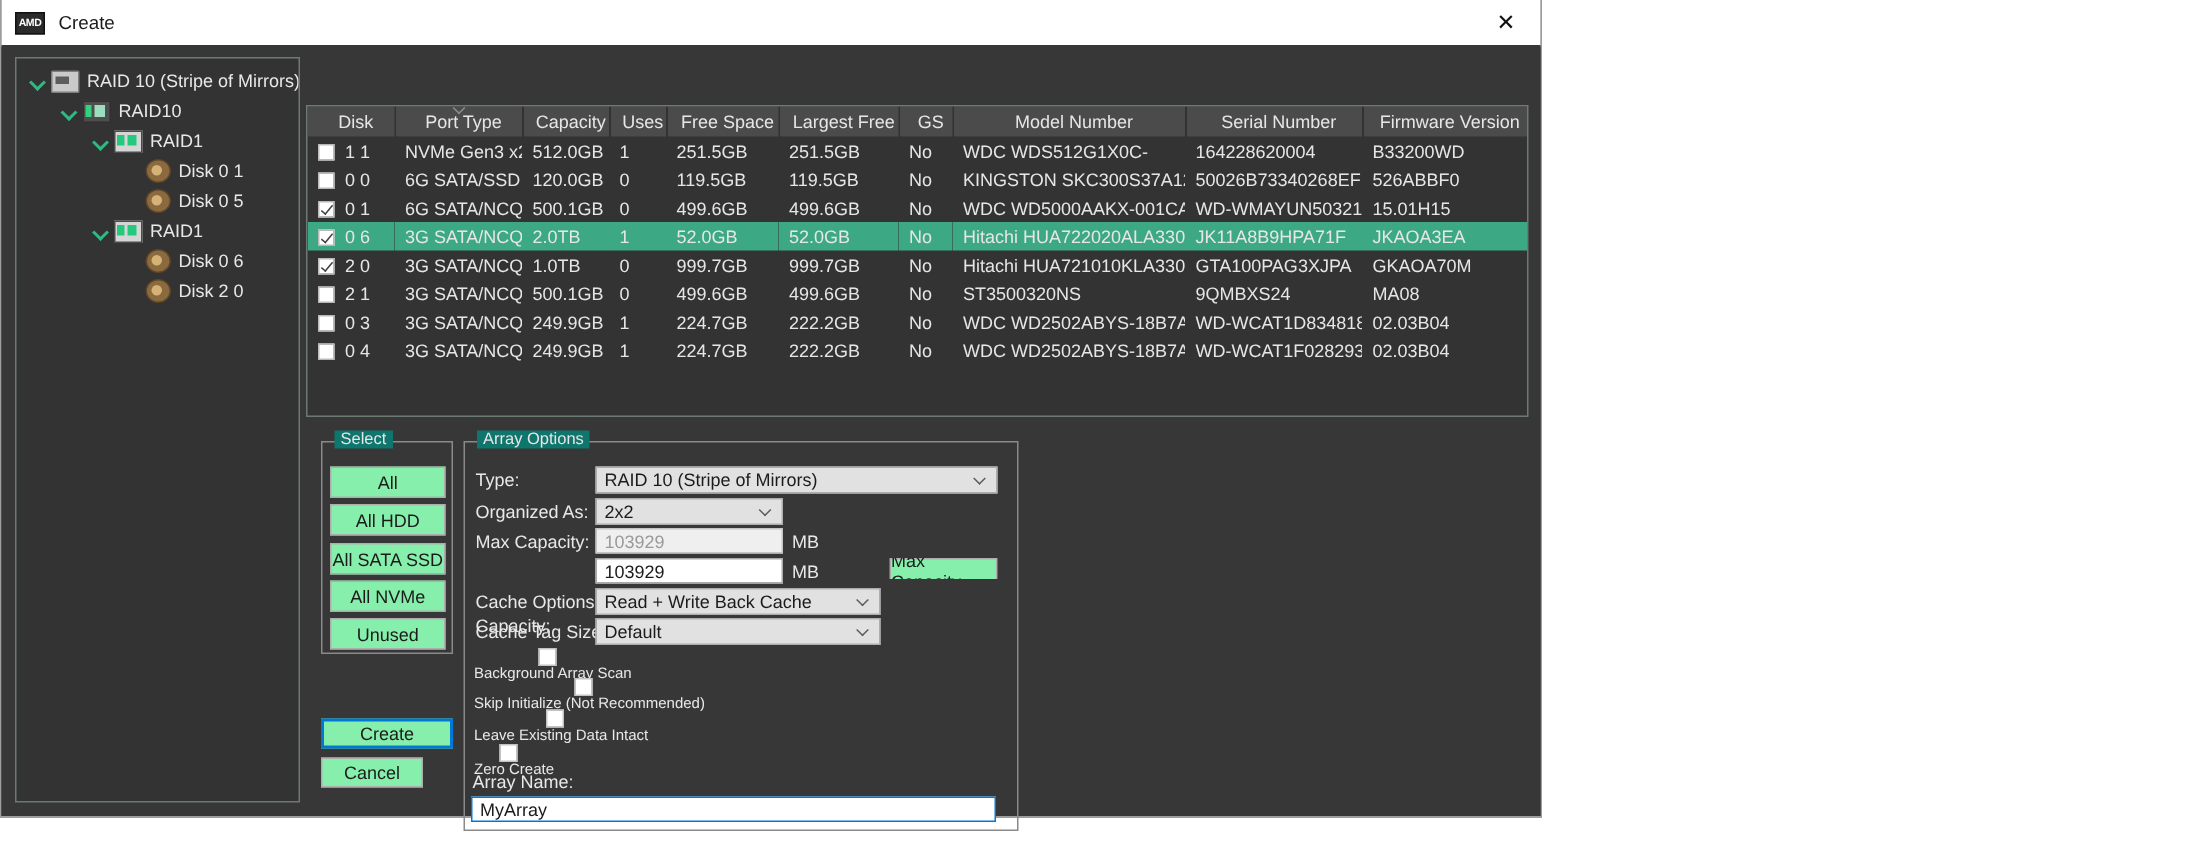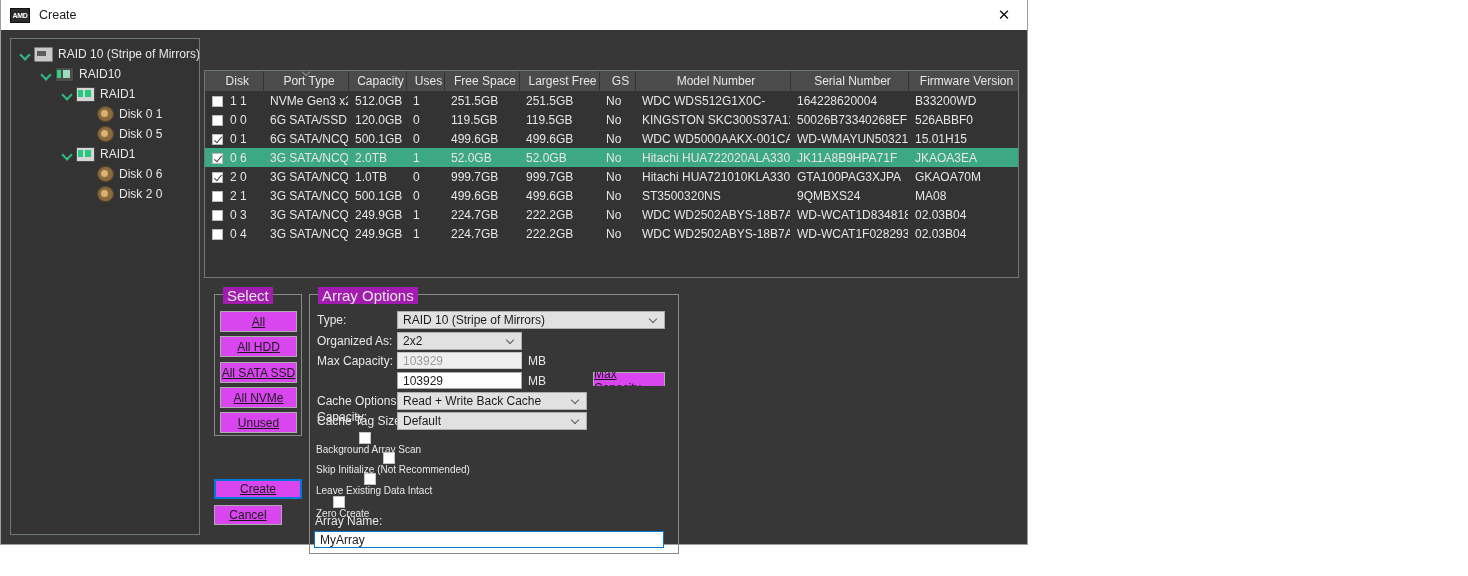--- a/index.html
+++ b/index.html
@@ -180,37 +180,36 @@
   }
 
   
   .groupbox {
     position: absolute;
     border: 1px solid #8a8a8a;
     box-sizing: border-box;
   }
   .groupbox > .gb-legend {
     position: absolute; top: -8px; left: 8px;
-    background: #a21caf;
+    background: #0f766e;
     padding: 0 4px;
-    font-size: 15px; color: #e6e6e6;
+    font-size: 11px; color: #e6e6e6;
   }
   .gb-select { left: 213px; top: 264px; width: 88px; height: 142px; }
   .gb-array  { left: 308px; top: 264px; width: 370px; height: 260px; }
 
   
   .btn {
     position: absolute;
-    background: #d946ef;
+    background: #86efac;
     border: 1px solid #adadad;
     color: #1b1b1b;
     font-size: 12px;
     display: flex; align-items: center; justify-content: center;
     box-sizing: border-box;
-    text-decoration: underline;
   }
   .btn.primary { border: 2px solid #0078d7; }
   .sel-btn { left: 219px; width: 77px; height: 21px; }
 
   
   .lbl {
     position: absolute; font-size: 12px; color: #e8e8e8;
   }
   .combo {
     position: absolute;

